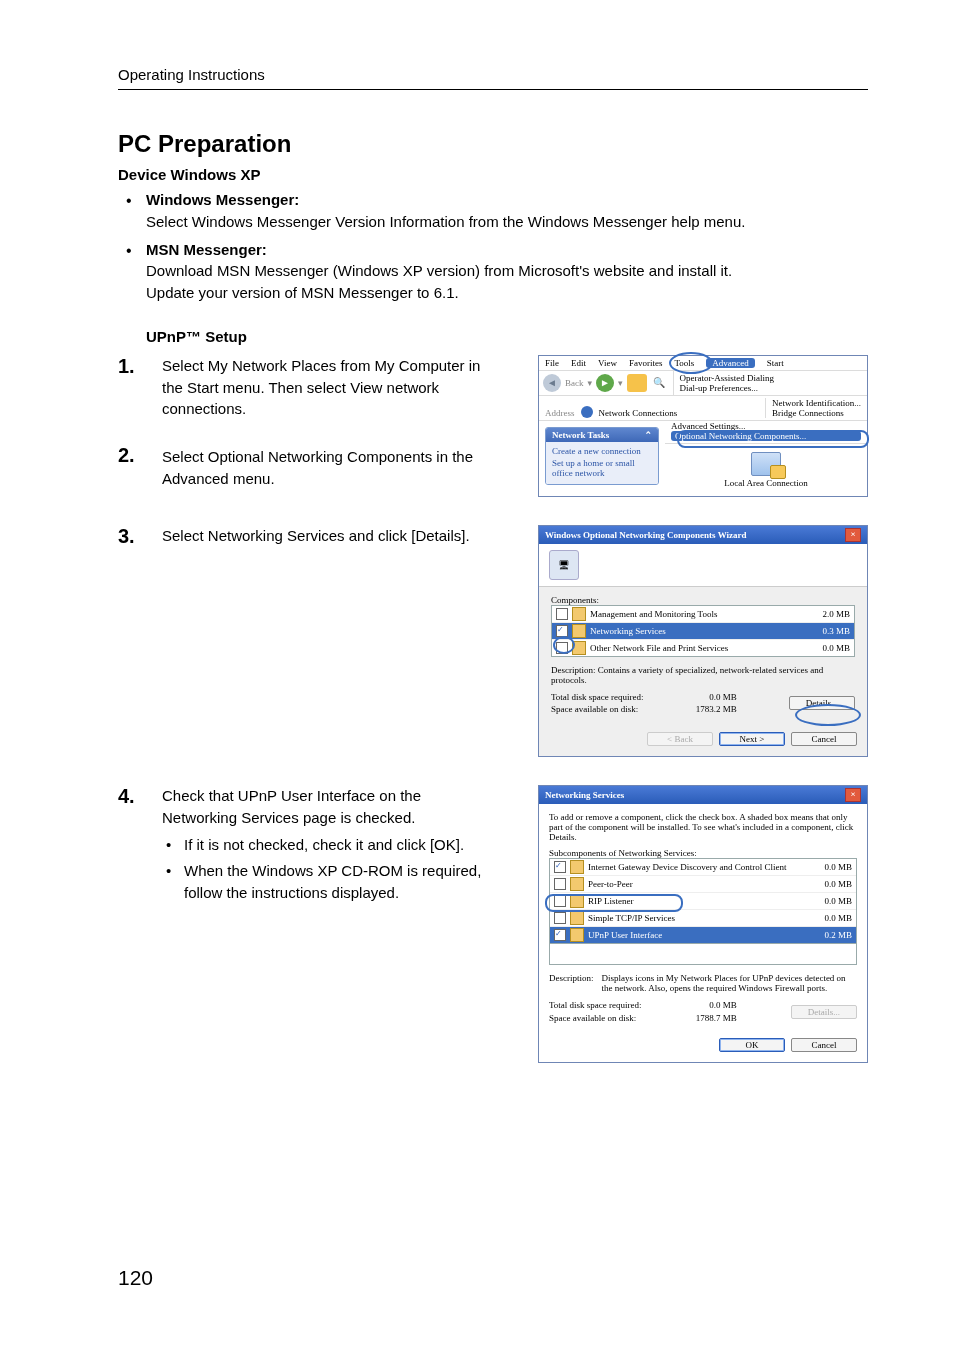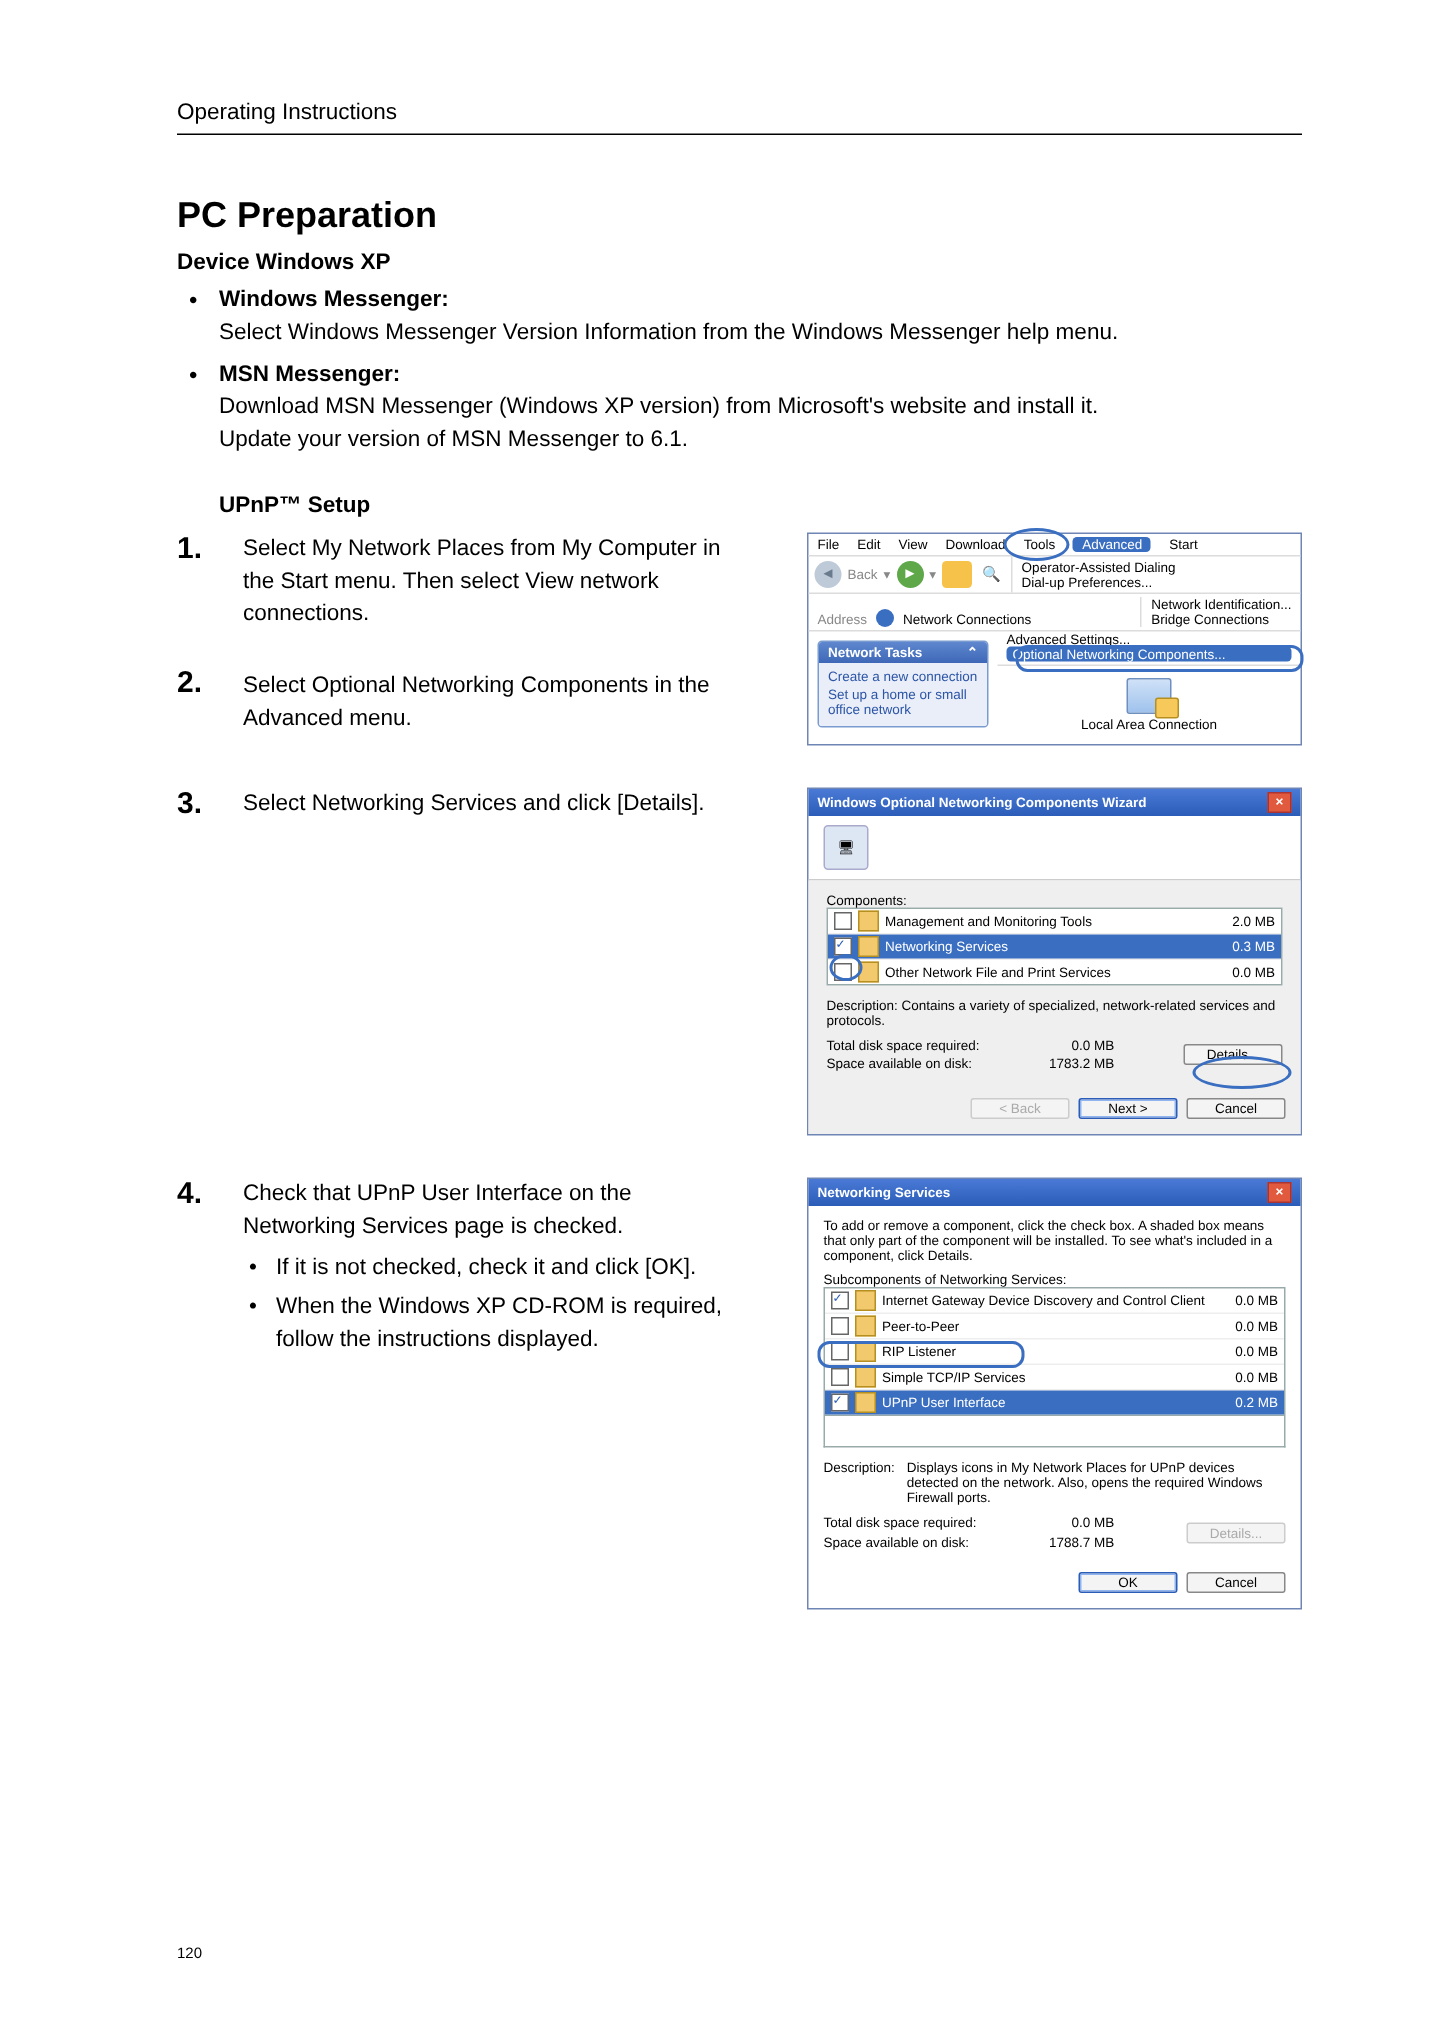--- a/index.html
+++ b/index.html
@@ -230,24 +230,24 @@
     display:flex; justify-content:flex-end; gap:6px;
   }
   .btn.def { border:1px solid #2a5cb8; box-shadow: 0 0 0 1px #8fb4ef inset;}
   
   .shot3 { width: 328px; position:relative; }
   .ns-body { padding:8px 10px 10px; }
   .ns-buttons { display:flex; justify-content:flex-end; gap:6px; padding:4px 10px 10px;}
   .page-num {
     position: absolute;
     left: 118px;
-    bottom: 40px;
-    font-size: 10px;
-  }
-  .rel { position:relative; }
+    bottom: 58px;
+    font-size: 21px;
+  }
+  .rel { position:relative;font-family:Liberation Serif, serif; }
   .gray-txt{color:#888;}
 </style>
 </head>
 <body>
 
 <div class="page">
 
   <div class="running-head">Operating Instructions</div>
 
   <h2 class="section-title">PC Preparation</h2>
@@ -278,21 +278,21 @@
           <div class="step-num" style="margin-left:-44px">2.</div>
         </div>
         <div style="margin-top:-20px">Select Optional Networking Components in the Advanced menu.</div>
       </div>
 
       <div class="shot shot1 rel">
         <div class="menubar">
           <span>File</span>
           <span>Edit</span>
           <span>View</span>
-          <span>Download</span>
+          <span>Favorites</span>
           <span>Tools</span>
           <span class="hl">Advanced</span>
           <span>Start</span>
         </div>
         <div class="toolbar">
           <div class="tb-left">
             <span class="tbtn gray">◄</span>
             <span class="gray-txt">Back</span>
             <span class="gray-txt">▾</span>
             <span class="tbtn green">►</span>

